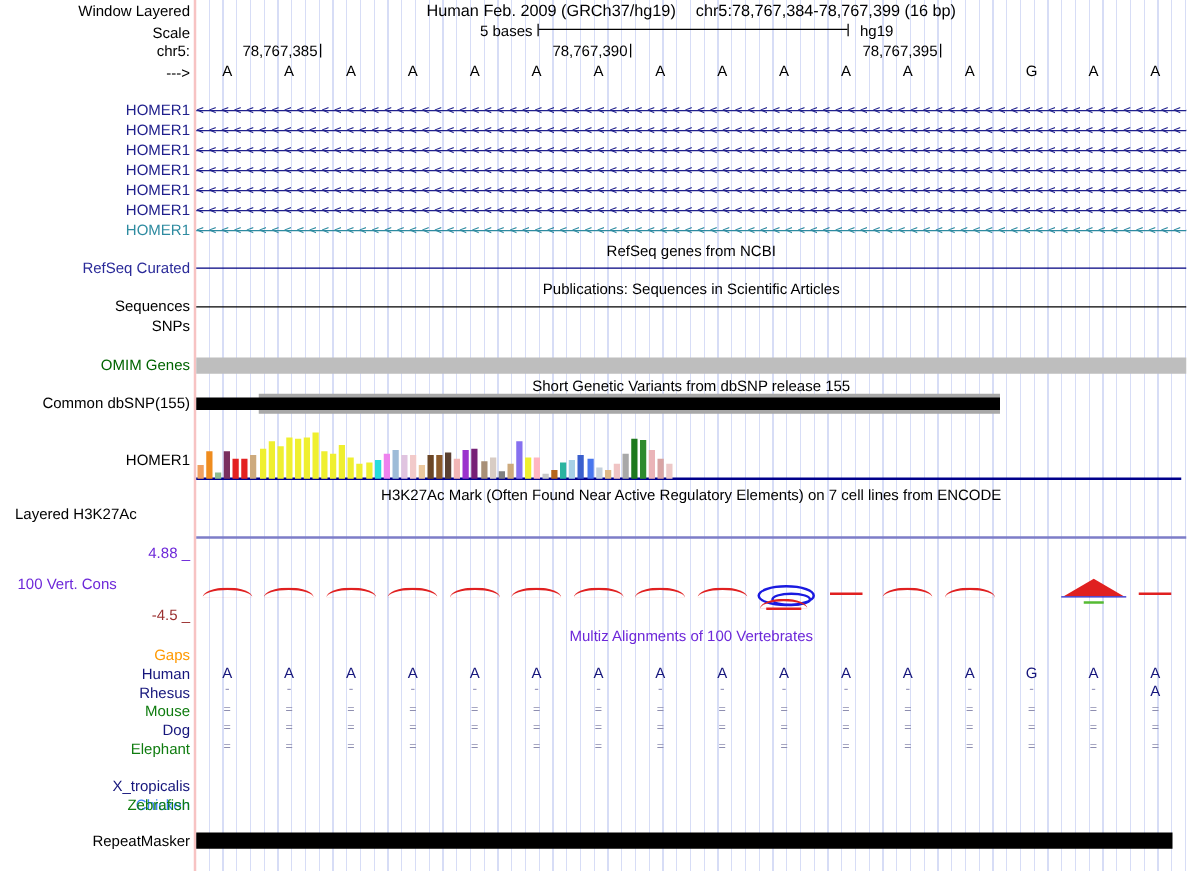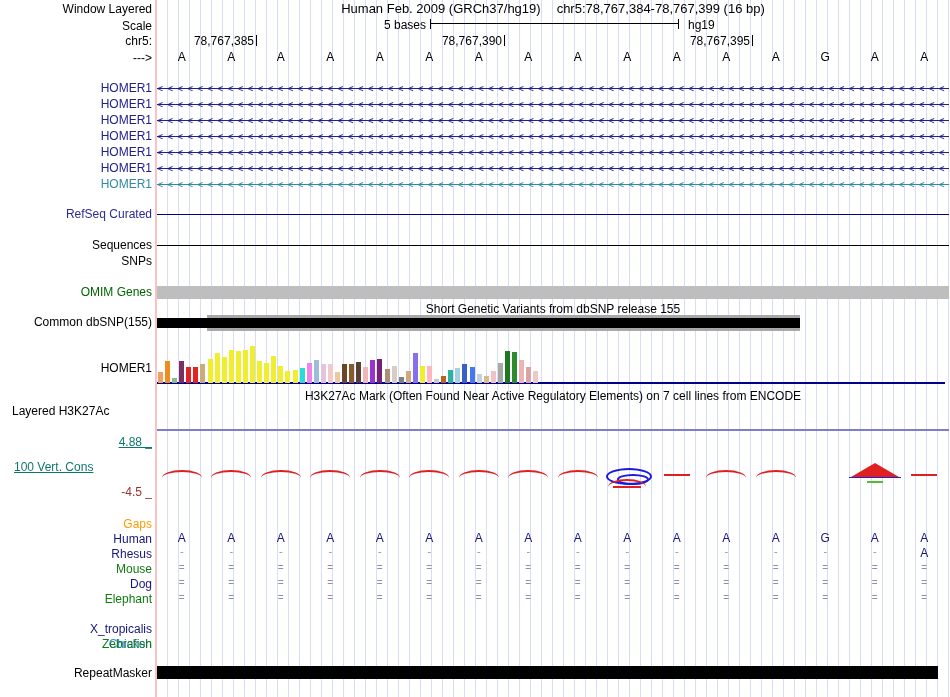--- a/index.html
+++ b/index.html
@@ -4,21 +4,21 @@
 <style>
   html,body{margin:0;padding:0;background:#fff;}
   #browser{position:relative;width:950px;height:697px;overflow:hidden;background:#fff;
            font-family:"Liberation Sans",sans-serif;font-size:12px;color:#000;}
   .abs{position:absolute;white-space:nowrap;}
   .lbl{position:absolute;right:798px;text-align:right;white-space:nowrap;}
   .ctr{position:absolute;left:157px;width:792px;text-align:center;white-space:nowrap;}
   .gridlines{position:absolute;left:157px;top:0;width:792px;height:697px;
     background:repeating-linear-gradient(to right,transparent 0 10px,#d7ddf6 10px 11px);}
   .pinkline{position:absolute;left:155px;top:0;width:2px;height:697px;background:#f7c3c3;}
-  .navy{color:#2a2a99;} .green{color:#006400;} .blue{color:#0f766e;text-decoration:underline;} .dred{color:#9b3030;}
+  .navy{color:#2a2a99;} .green{color:#006400;} .blue{color:#6d28d9;} .dred{color:#9b3030;}
   .ruler{position:absolute;left:430px;top:19px;width:247px;height:10px;
          border-left:1px solid #000;border-right:1px solid #000;}
   .ruler-line{position:absolute;left:0;top:4px;width:100%;height:1px;background:#000;}
   .hline{position:absolute;left:157px;width:792px;height:1px;}
 </style>
 </head>
 <body>
 
 <div id="browser">
   <div class="gridlines"></div>
@@ -31,22 +31,24 @@
   <div class="lbl" style="top:19px">Scale</div>
   <div class="abs" style="right:524px;top:18px">5 bases</div>
   <div class="ruler">
       <div class="ruler-line"></div>
     </div>
   <div class="abs" style="left:688px;top:18px">hg19</div>
   <div class="lbl" style="top:34px">chr5:</div>
   <div class="lbl" style="top:51px">---&gt;</div>
 
 
+  <div class="ctr" style="top:194px">RefSeq genes from NCBI</div>
   <div class="lbl navy" style="top:207px">RefSeq Curated</div>
   <div class="hline" style="top:214px;background:#000080"></div>
+  <div class="ctr" style="top:224px">Publications: Sequences in Scientific Articles</div>
   <div class="lbl" style="top:238px">Sequences</div>
   <div class="hline" style="top:245px;background:#000"></div>
   <div class="lbl" style="top:254px">SNPs</div>
 
   <div class="lbl green" style="top:285px">OMIM Genes</div>
   <div class="abs" style="left:157px;top:286px;width:792px;height:13px;background:#bebebe"></div>
 
   <div class="ctr" style="top:302px">Short Genetic Variants from dbSNP release 155</div>
   <div class="lbl" style="top:315px">Common dbSNP(155)</div>
   <div class="abs" style="left:207px;top:315px;width:593px;height:16px;background:#a8a8a8"></div>
@@ -56,20 +58,21 @@
   <div class="abs" style="left:157px;top:382px;width:788px;height:2px;background:#00008b"></div>
 
   <div class="ctr" style="top:389px">H3K27Ac Mark (Often Found Near Active Regulatory Elements) on 7 cell lines from ENCODE</div>
   <div class="abs" style="left:12px;top:404px">Layered H3K27Ac</div>
   <div class="abs" style="left:157px;top:429px;width:792px;height:2px;background:#7d7dc8"></div>
 
   <div class="lbl blue" style="top:435px">4.88 _</div>
   <div class="abs blue" style="left:14px;top:460px">100 Vert. Cons</div>
   <div class="lbl dred" style="top:485px">-4.5 _</div>
 
+  <div class="ctr blue" style="top:502px">Multiz Alignments of 100 Vertebrates</div>
 
   <div class="lbl" style="top:666px">RepeatMasker</div>
   <div class="abs" style="left:157px;top:666px;width:781px;height:13px;background:#000"></div>
 <div style="position: absolute; white-space: nowrap; right: 696px; top: 34px;">78,767,385</div>
     <div style="position: absolute; white-space: nowrap; left: 256px; top: 35px; width: 1px; height: 11px; background: rgb(0, 0, 0);"></div>
     <div style="position: absolute; white-space: nowrap; right: 448px; top: 34px;">78,767,390</div>
     <div style="position: absolute; white-space: nowrap; left: 504px; top: 35px; width: 1px; height: 11px; background: rgb(0, 0, 0);"></div>
     <div style="position: absolute; white-space: nowrap; right: 200px; top: 34px;">78,767,395</div>
     <div style="position: absolute; white-space: nowrap; left: 752px; top: 35px; width: 1px; height: 11px; background: rgb(0, 0, 0);"></div>
     <div style="position: absolute; white-space: nowrap; left: 157px; width: 49.5px; text-align: center; top: 50px;">A</div>

